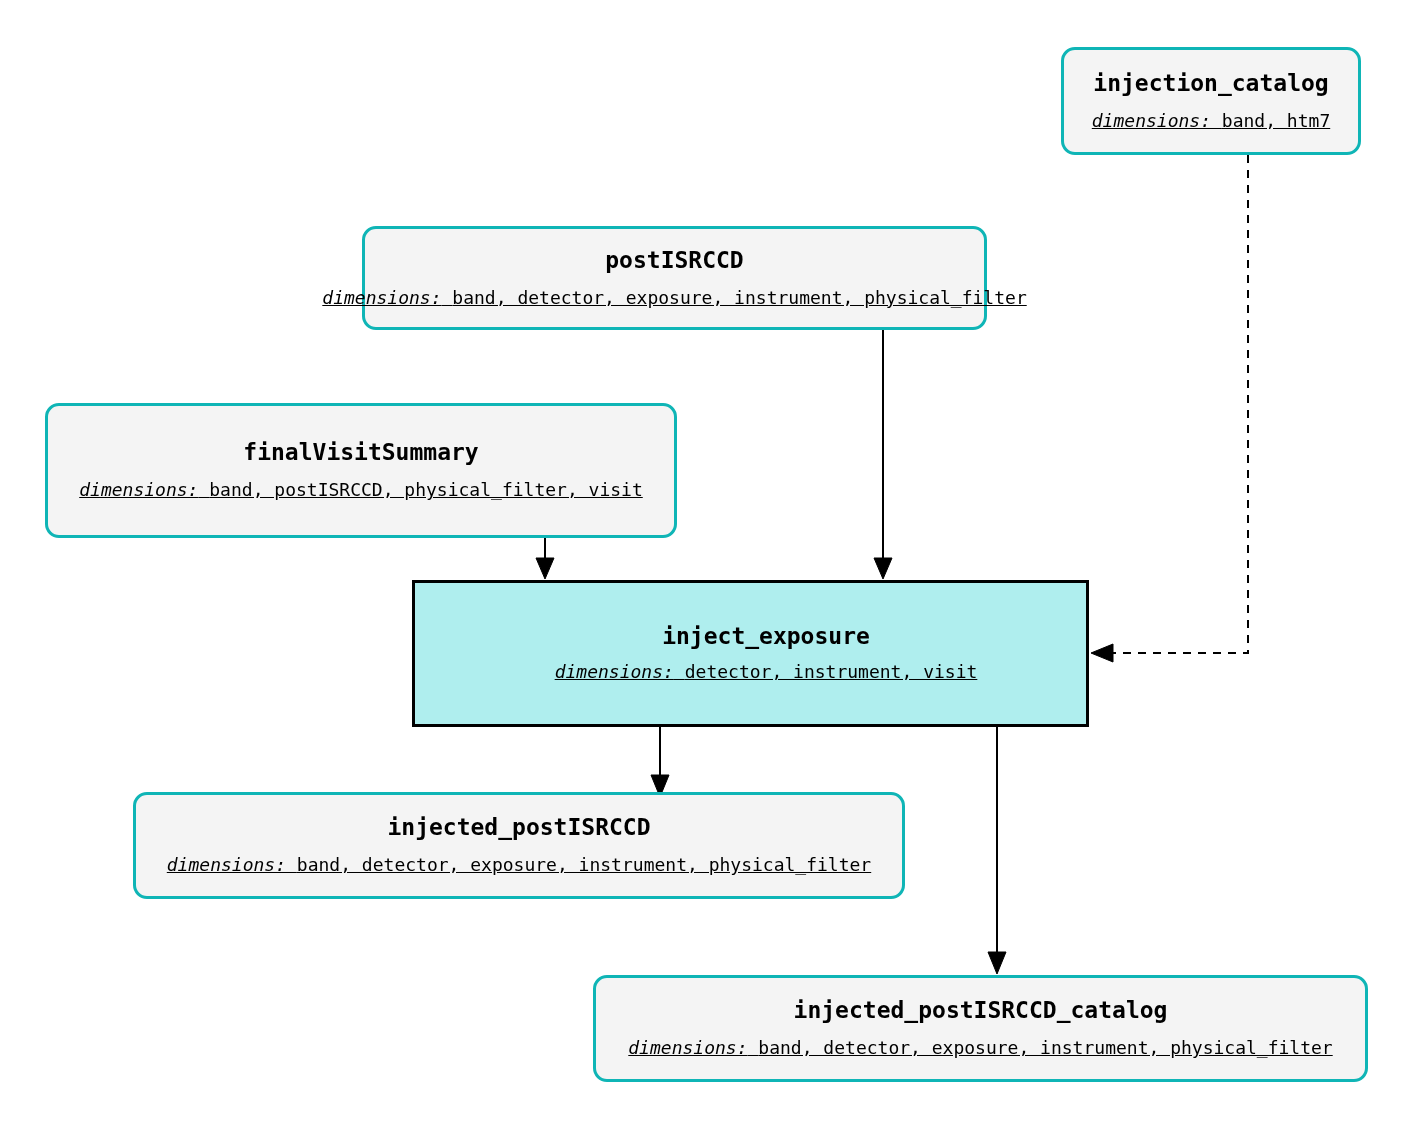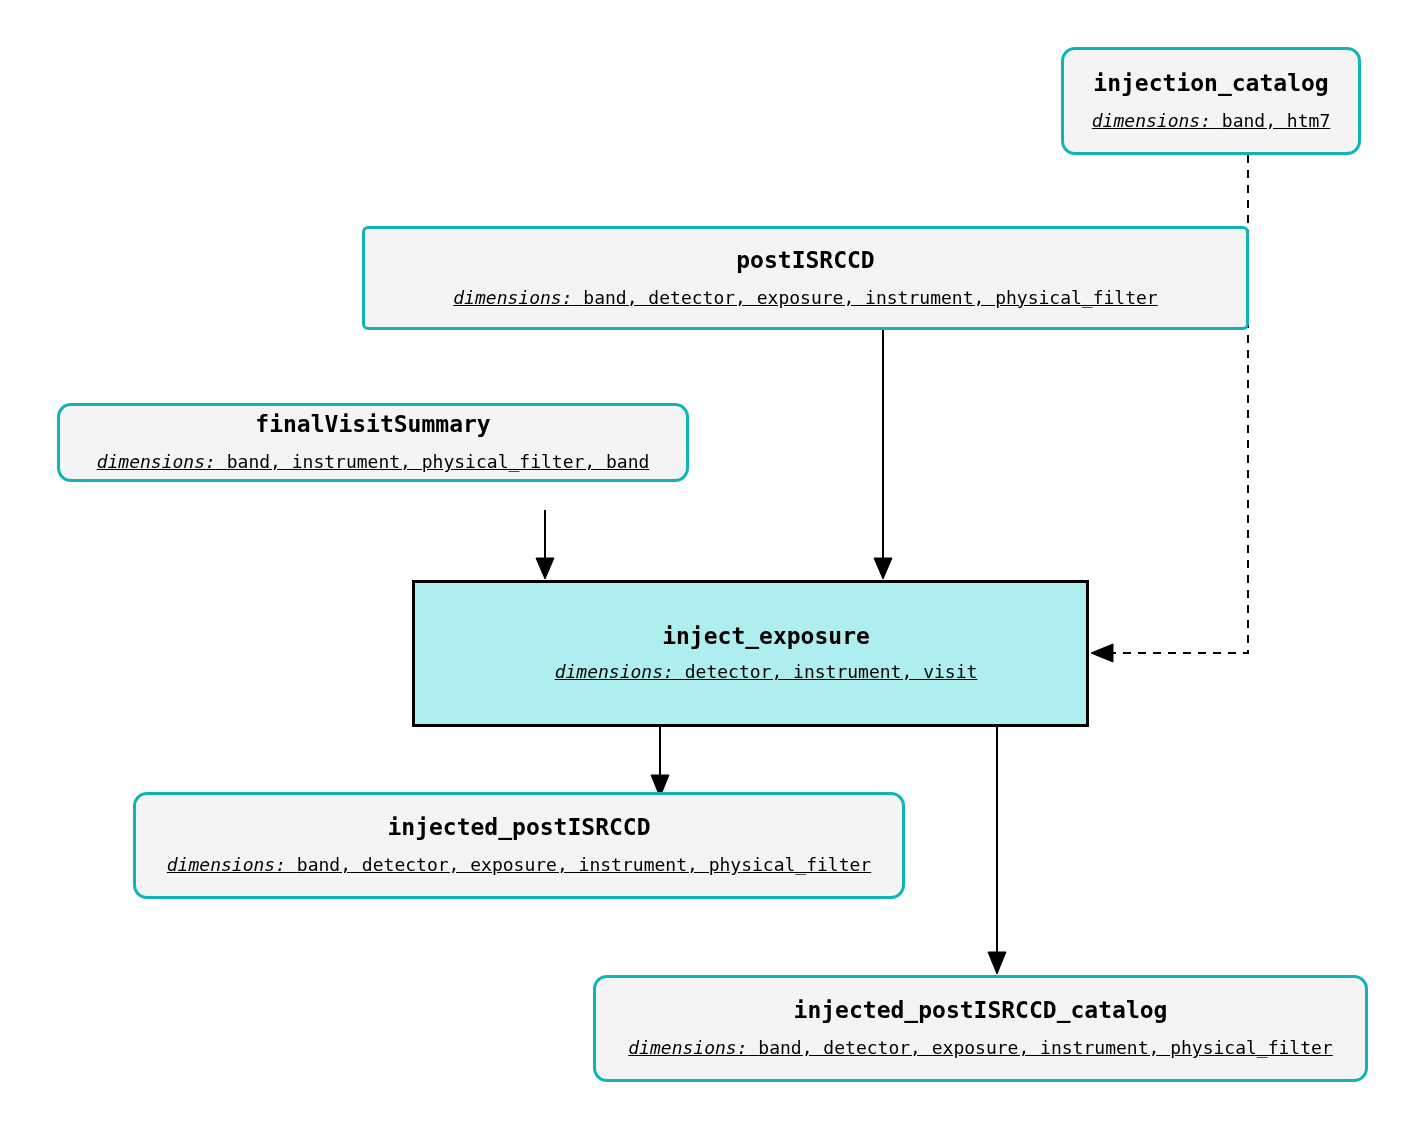--- a/index.html
+++ b/index.html
@@ -102,28 +102,28 @@
       <line class="edge-line" x1="997" y1="727" x2="997" y2="953"></line>
       <polygon class="arrowhead" points="997,974 988,952 1006,952"></polygon>
     </g>
   </svg>
 
   <div class="node" style="left:1061px; top:47px; width:300px; height:108px;">
     <div class="node-title">injection_catalog</div>
     <div class="node-line"><span class="dim-label">dimensions:</span> <span>band, htm7</span></div>
   </div>
 
-  <div class="node" style="left:362px; top:226px; width:887px; height:104px;border-radius:6px;">
+  <div class="node" style="left:362px; top:226px; width:625px; height:104px;">
     <div class="node-title">postISRCCD</div>
     <div class="node-line"><span class="dim-label">dimensions:</span> <span>band, detector, exposure, instrument, physical_filter</span></div>
   </div>
 
-  <div class="node" style="left:57px; top:403px; width:632px; height:79px;">
+  <div class="node" style="left:45px; top:403px; width:632px; height:135px;">
     <div class="node-title">finalVisitSummary</div>
-    <div class="node-line"><span class="dim-label">dimensions:</span> <span>band, instrument, physical_filter, band</span></div>
+    <div class="node-line"><span class="dim-label">dimensions:</span> <span>band, postISRCCD, physical_filter, visit</span></div>
   </div>
 
   <div class="node node--task" style="left:412px; top:580px; width:677px; height:147px;padding-left:31px;">
     <div class="node-title">inject_exposure</div>
     <div class="node-line"><span class="dim-label">dimensions:</span> <span>detector, instrument, visit</span></div>
   </div>
 
   <div class="node" style="left:133px; top:792px; width:772px; height:107px;">
     <div class="node-title">injected_postISRCCD</div>
     <div class="node-line"><span class="dim-label">dimensions:</span> <span>band, detector, exposure, instrument, physical_filter</span></div>

